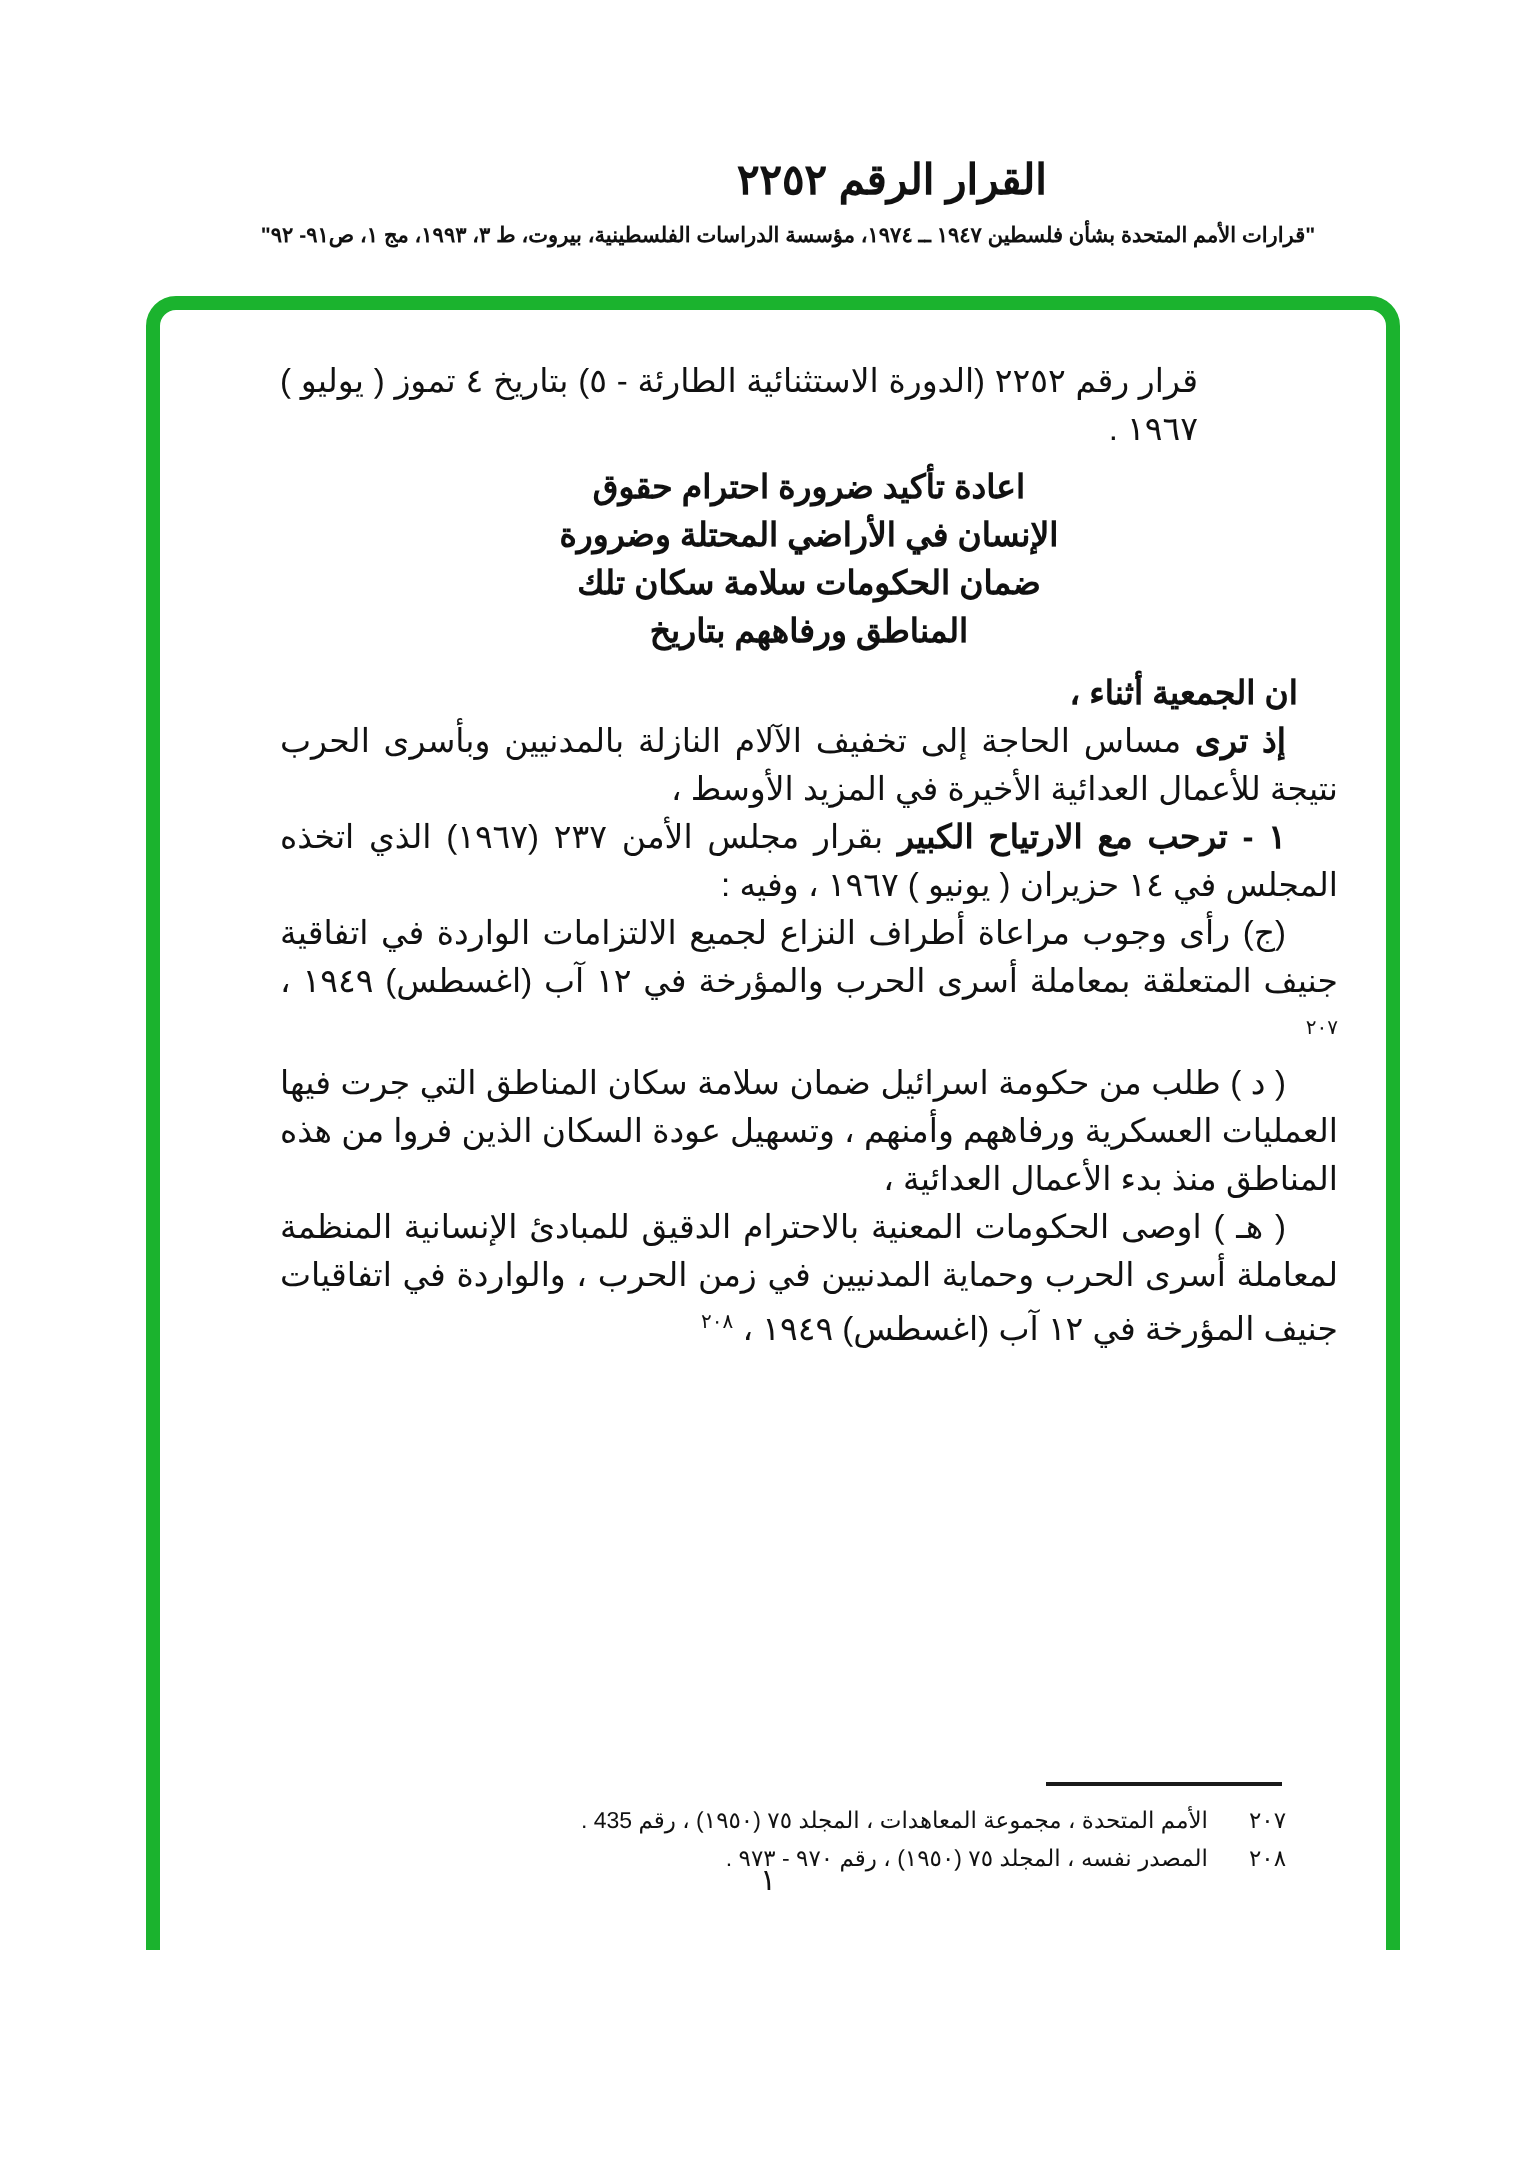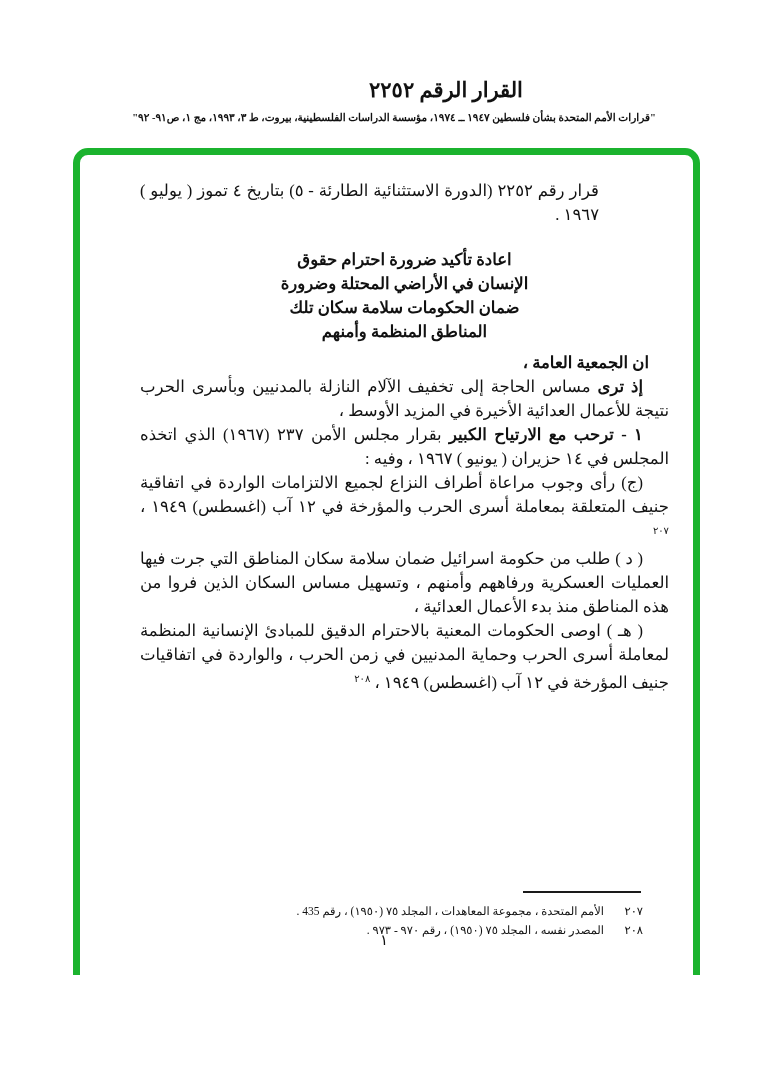--- a/index.html
+++ b/index.html
@@ -1,20 +1,20 @@
 <!DOCTYPE html>
 <html lang="ar"><head>
 <meta charset="utf-8">
 <style>
   html,body{margin:0;padding:0;background:#ffffff;}
   .page{
     position:relative;
     width:768px;height:975px;
     background:#ffffff;
-    font-family:Liberation Serif, serif;
+    font-family:Liberation Sans, sans-serif;
     color:#111;
     overflow:hidden;
   }
   .doc-title{
     position:absolute;top:78px;left:0;right:0;
     text-align:center;
     transform:translateX(62px);
     font-size:21px;font-weight:bold;
     letter-spacing:1px;
     direction:rtl;
@@ -39,21 +39,21 @@
     direction:rtl;
     padding:24px 24px 0 60px;
     font-size:16.5px;
     line-height:24px;
     text-align:justify;
   }
   .intro{margin:0 70px 0 0;text-indent:0;}
   .heading{
     text-align:left;text-align-last:center;
     font-weight:bold;
-    margin:21px 0 7px 0;
+    margin:5px 0 7px 0;
     text-indent:0;
     line-height:24px;
   }
   .para{margin:0;text-indent:26px;}
   .opening{margin:0;text-indent:20px;font-weight:bold;}
   .lead{font-weight:bold;}
   .ref-sup{font-size:10px;vertical-align:6px;letter-spacing:1px;}
   .fn-area{
     position:absolute;bottom:56px;right:50px;left:60px;
     direction:rtl;
@@ -89,34 +89,34 @@
 
   <div class="green-box">
     <div class="doc-body">
 
       <p class="intro">قرار رقم ٢٢٥٢ (الدورة الاستثنائية الطارئة - ٥) بتاريخ ٤ تموز ( يوليو ) ١٩٦٧ .</p>
 
       <div class="heading">
         <div>اعادة تأكيد ضرورة احترام حقوق</div>
         <div>الإنسان في الأراضي المحتلة وضرورة</div>
         <div>ضمان الحكومات سلامة سكان تلك</div>
-        <div>المناطق المنظمة وأمنهم</div>
+        <div>المناطق ورفاههم بتاريخ</div>
       </div>
 
-      <p class="opening">ان الجمعية العامة ،</p>
+      <p class="opening">ان الجمعية أثناء ،</p>
 
       <p class="para"><span class="lead">إذ ترى</span><span> مساس الحاجة إلى تخفيف الآلام النازلة بالمدنيين وبأسرى الحرب نتيجة للأعمال العدائية الأخيرة في المزيد الأوسط ،</span></p>
 
       <p class="para"><span class="lead">١ - ترحب مع الارتياح الكبير</span><span> بقرار مجلس الأمن ٢٣٧ (١٩٦٧) الذي اتخذه المجلس في ١٤ حزيران ( يونيو ) ١٩٦٧ ، وفيه :</span></p>
 
 
 
       <p class="para"><span>(ج) رأى وجوب مراعاة أطراف النزاع لجميع الالتزامات الواردة في اتفاقية جنيف المتعلقة بمعاملة أسرى الحرب والمؤرخة في ١٢ آب (اغسطس) ١٩٤٩ ، </span><sup class="ref-sup">٢٠٧</sup></p>
 
-      <p class="para">( د ) طلب من حكومة اسرائيل ضمان سلامة سكان المناطق التي جرت فيها العمليات العسكرية ورفاههم وأمنهم ، وتسهيل مساس السكان الذين فروا من هذه المناطق منذ بدء الأعمال العدائية ،</p>
+      <p class="para">( د ) طلب من حكومة اسرائيل ضمان سلامة سكان المناطق التي جرت فيها العمليات العسكرية ورفاههم وأمنهم ، وتسهيل عودة السكان الذين فروا من هذه المناطق منذ بدء الأعمال العدائية ،</p>
 
       <p class="para"><span>( هـ ) اوصى الحكومات المعنية بالاحترام الدقيق للمبادئ الإنسانية المنظمة لمعاملة أسرى الحرب وحماية المدنيين في زمن الحرب ، والواردة في اتفاقيات جنيف المؤرخة في ١٢ آب (اغسطس) ١٩٤٩ ، </span><sup class="ref-sup">٢٠٨</sup></p>
 
     </div>
 
     <div class="fn-area">
       <div class="fn-rule"></div>
       <div class="fn-row">
         <span class="fn-num">٢٠٧</span>
         <span class="fn-text">الأمم المتحدة ، مجموعة المعاهدات ، المجلد ٧٥ (١٩٥٠) ، رقم 435 .</span>

